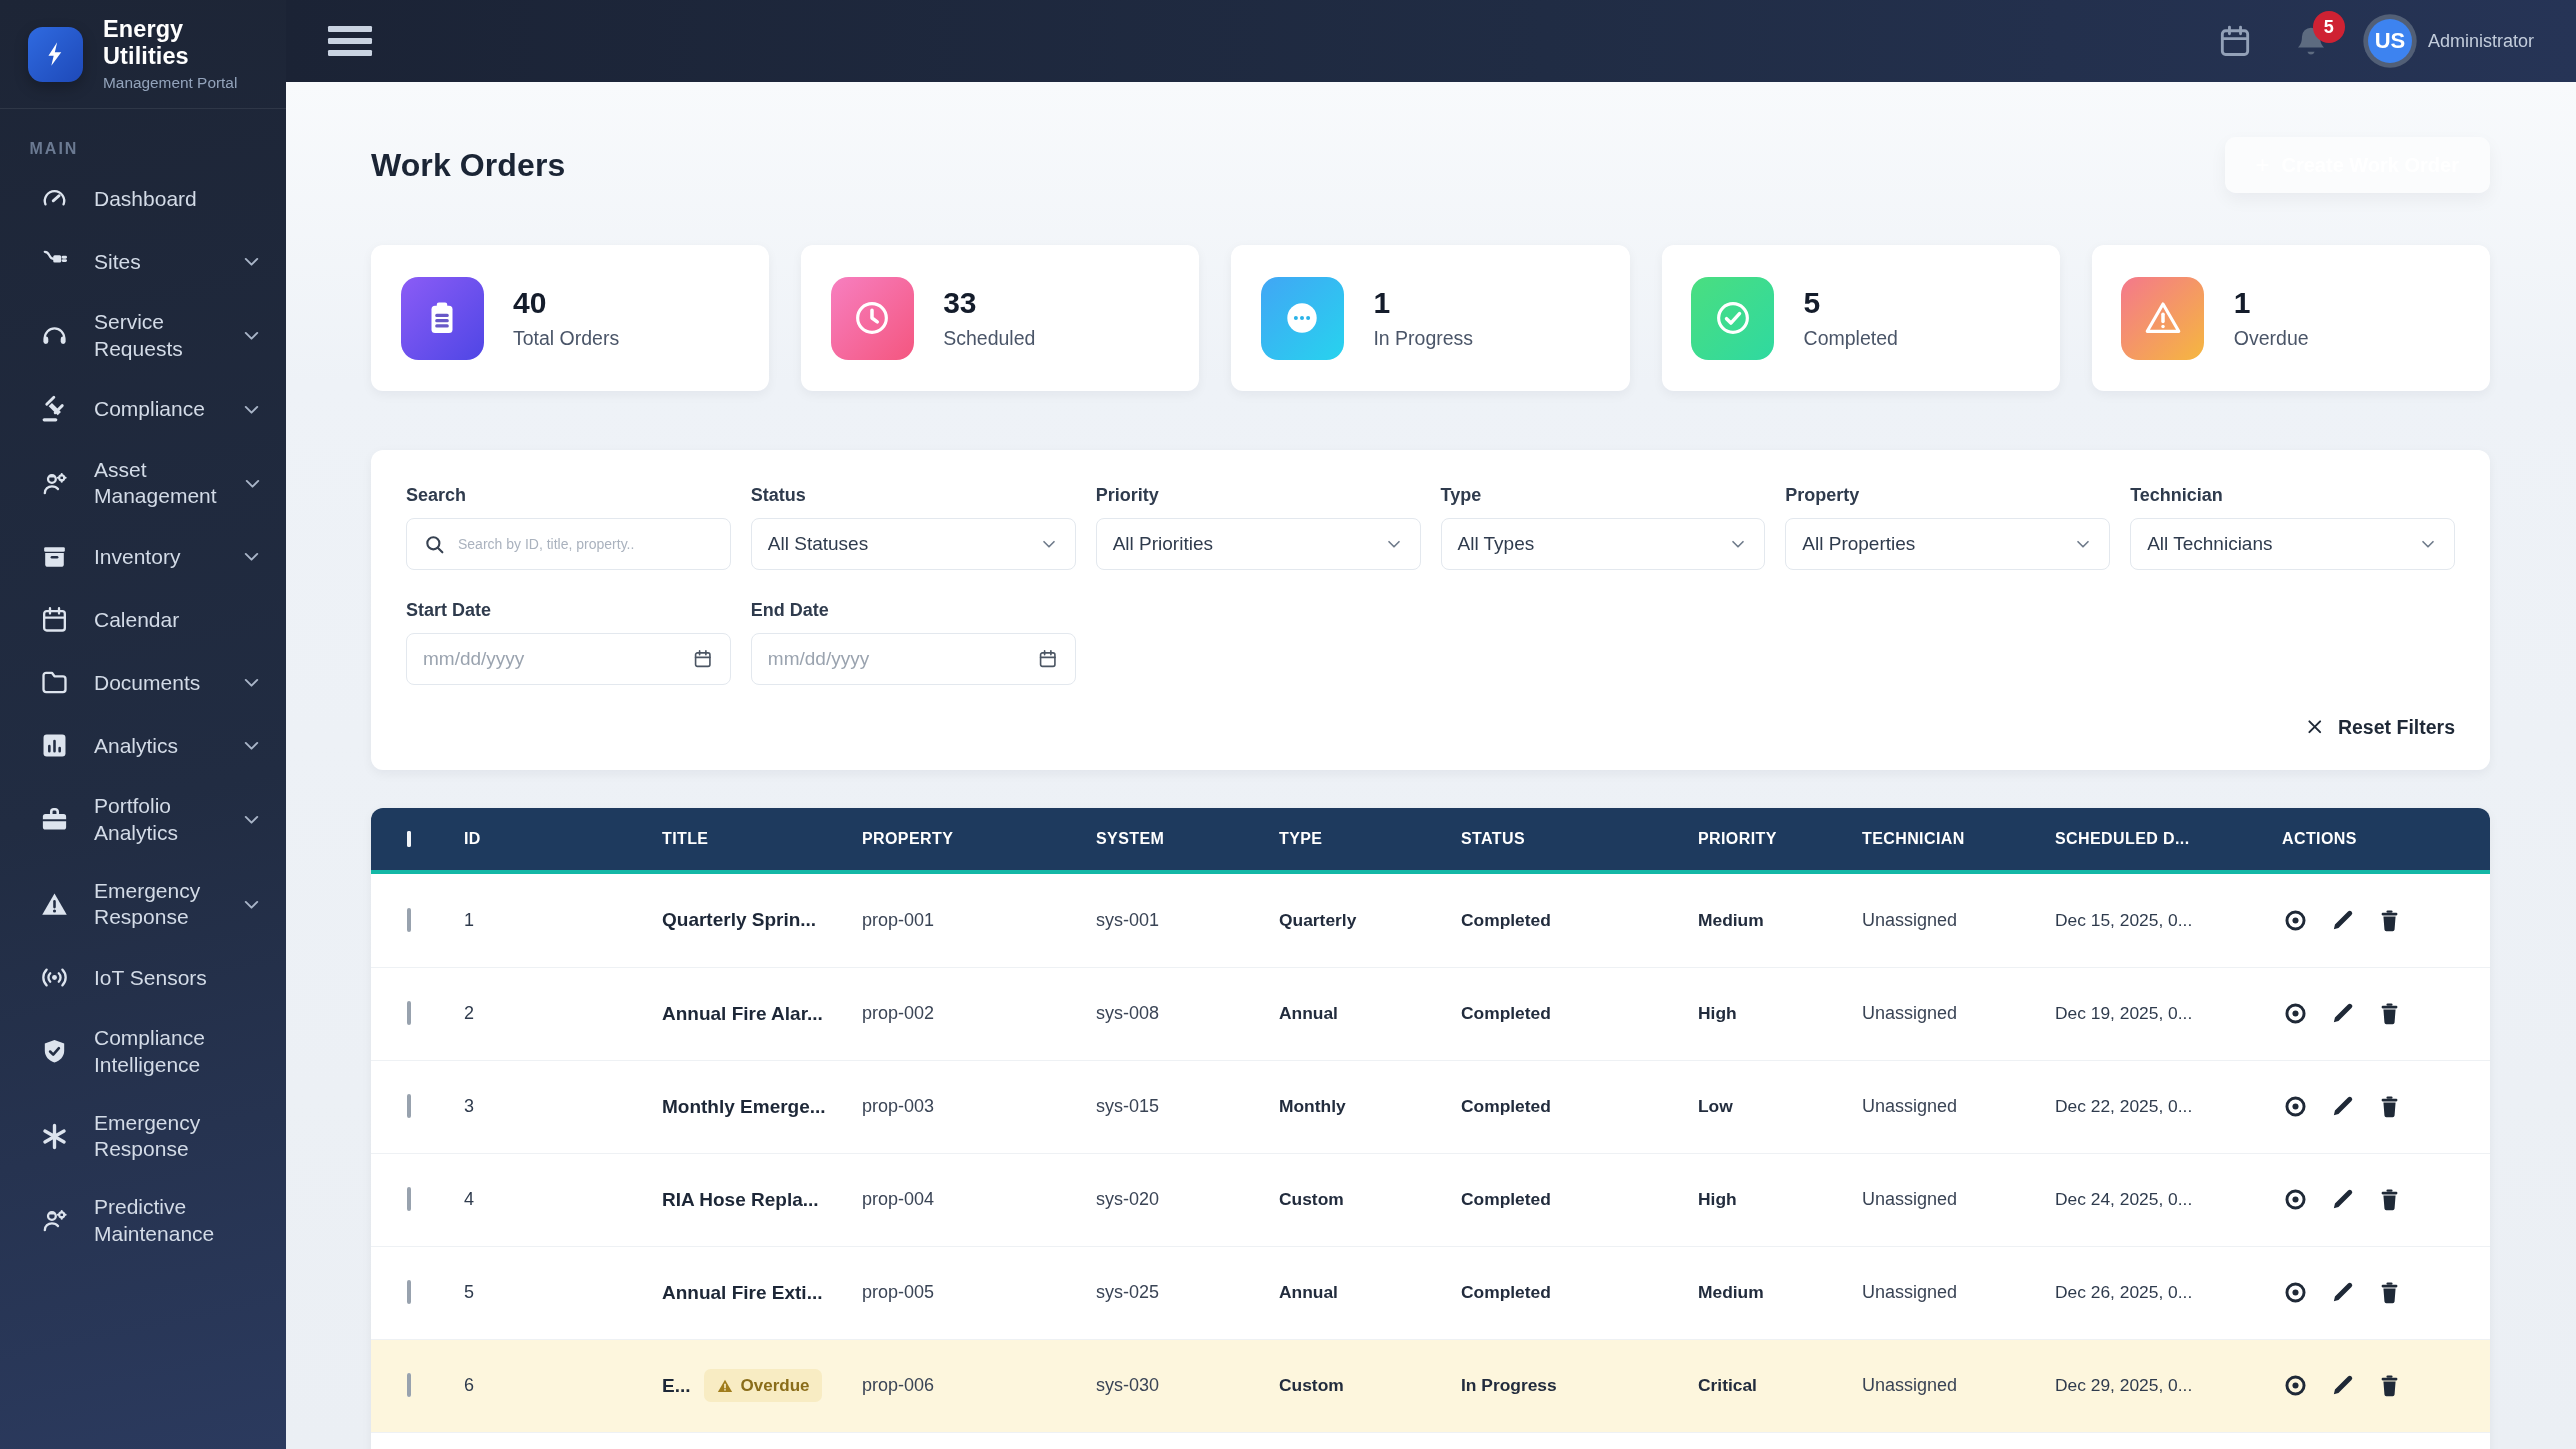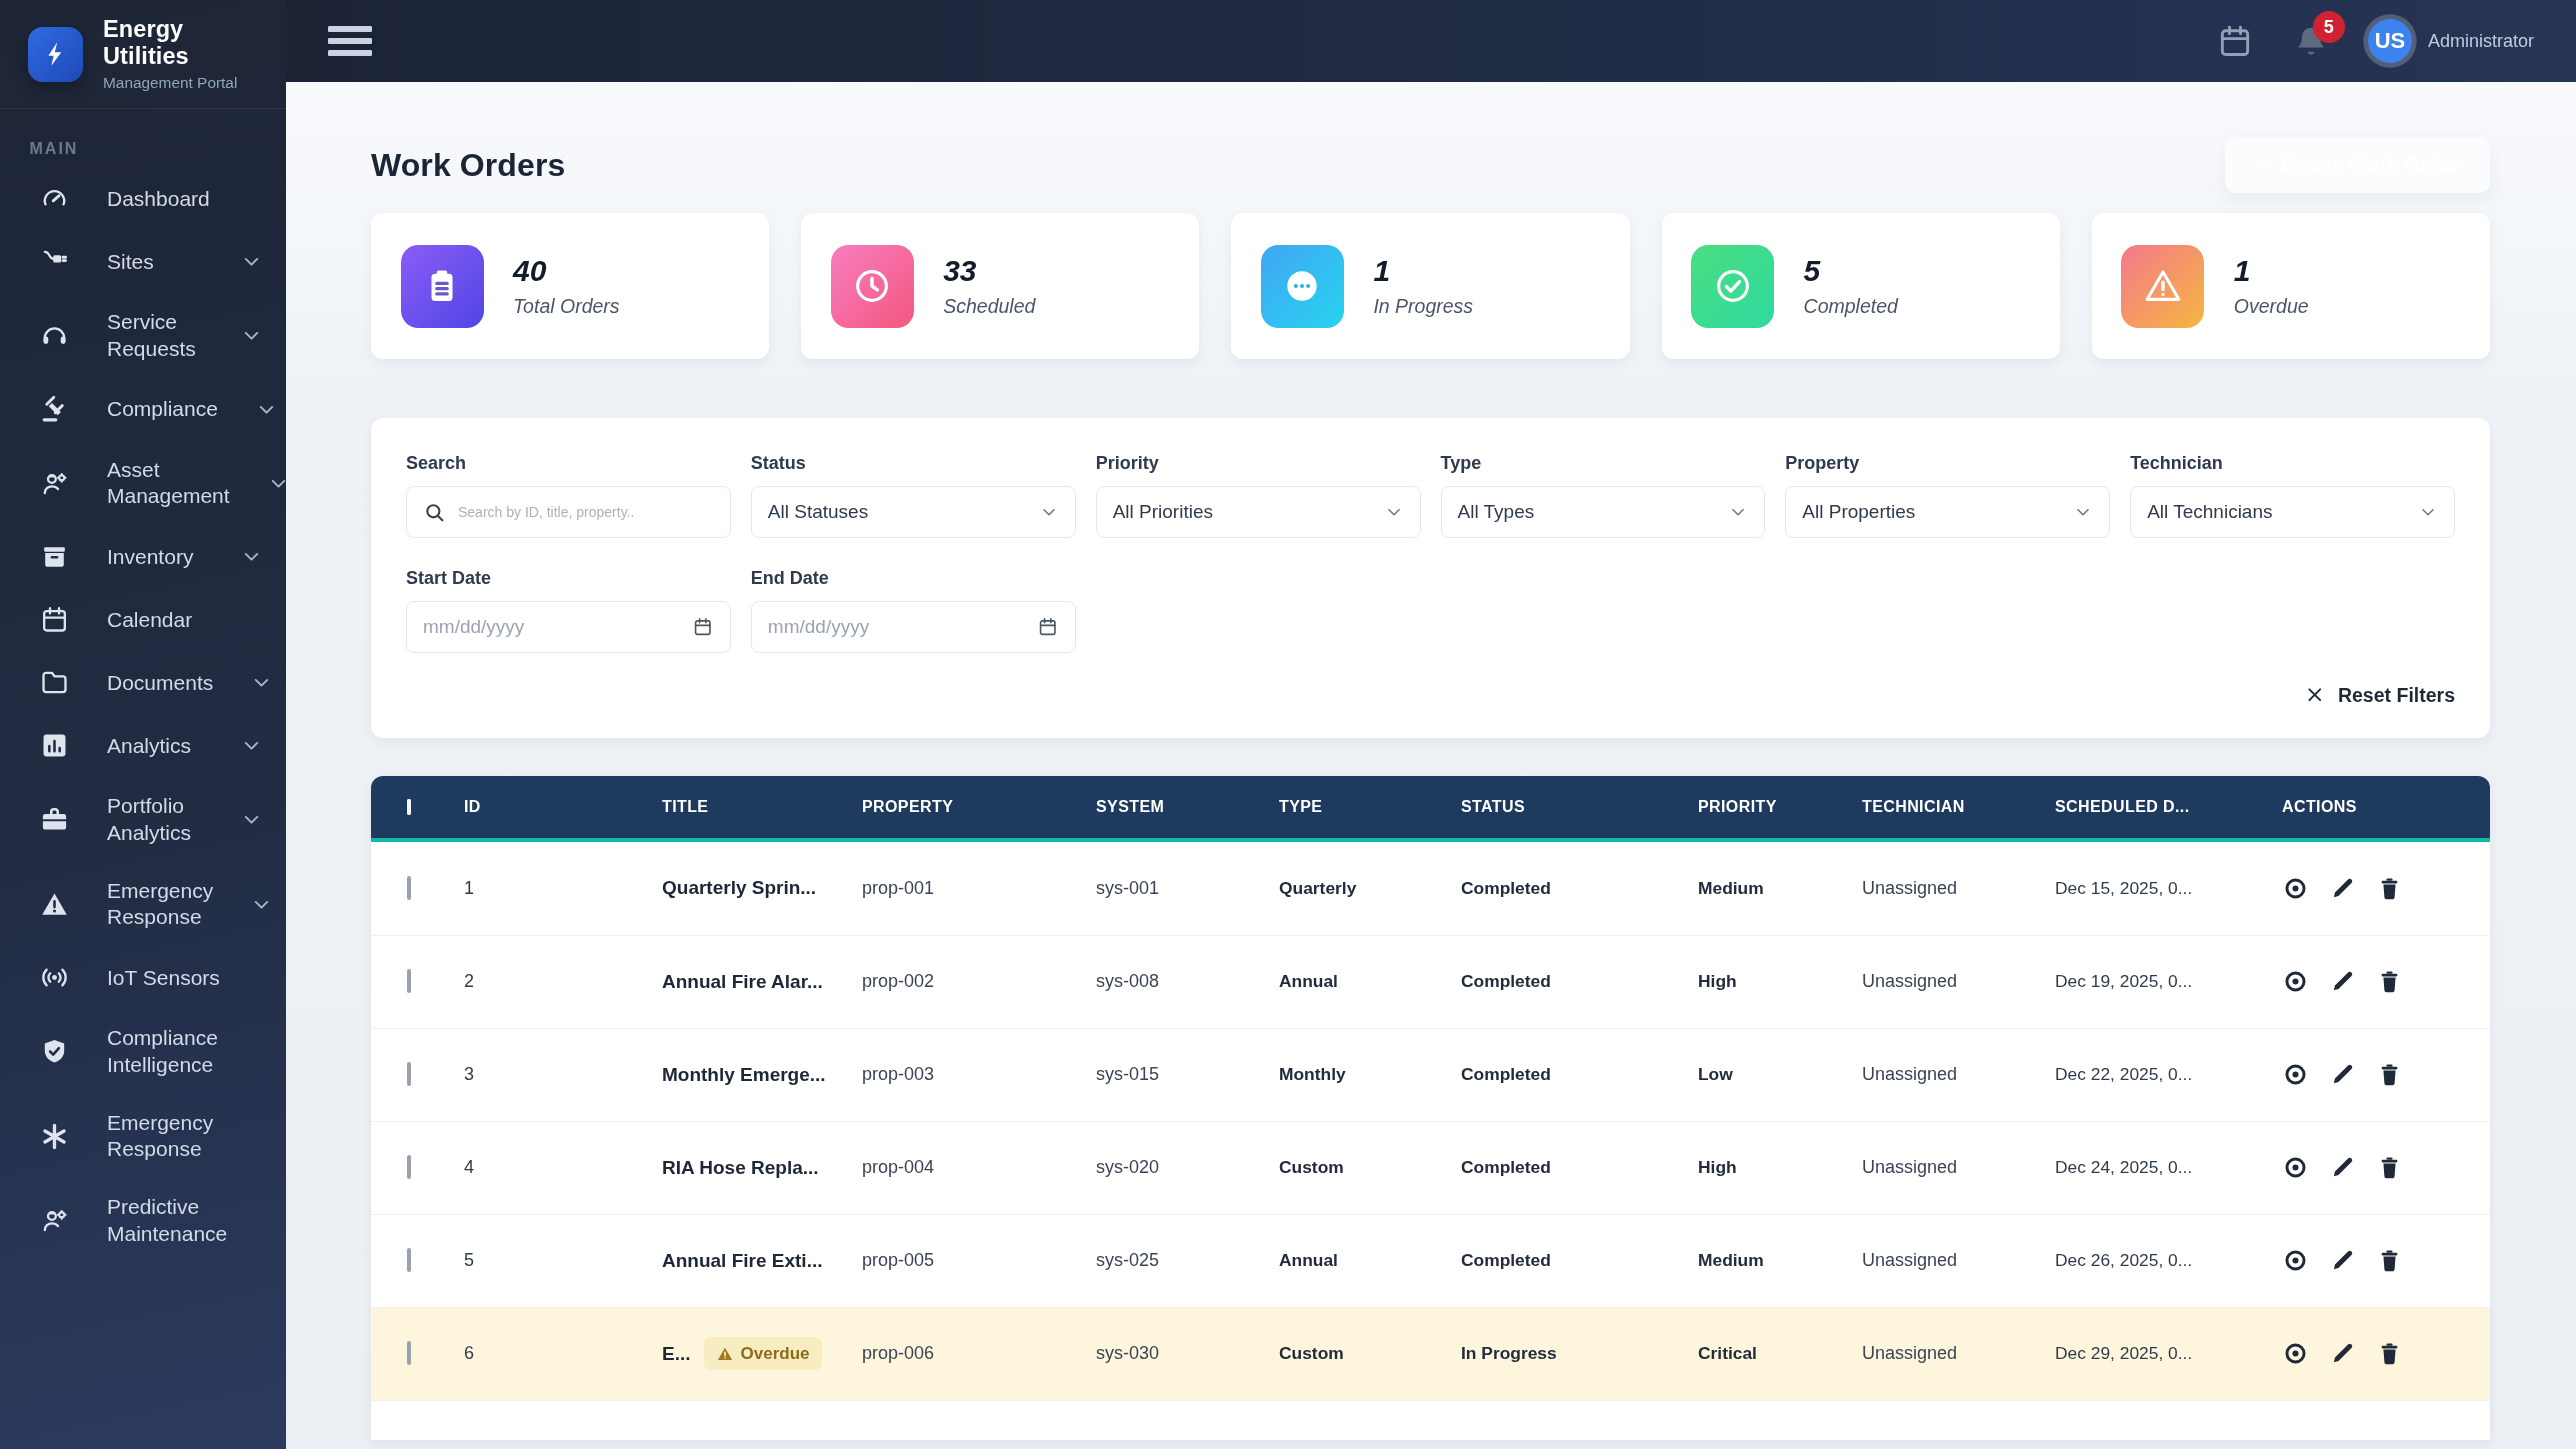--- a/index.html
+++ b/index.html
@@ -13,21 +13,21 @@
   .side-head { display:flex; align-items:center; gap:20px; padding:27px 28px; height:109px;
                border-bottom:0.7px solid rgba(255,255,255,.08); }
   .logo { width:55px; height:55px; border-radius:14.8px; flex-shrink:0;
           background:linear-gradient(135deg,#2f6ae0,#1e49b8); display:grid; place-items:center;
           box-shadow:0 5.4px 13.4px rgba(0,0,0,.25); color:#fff; }
   .logo svg { width:28px; height:28px; }
   .app-name { font-size:23.5px; font-weight:700; color:#ffffff; letter-spacing:0.1px; }
   .app-sub { font-size:15.4px; color:#93a3bb; margin-top:4.7px; }
   .side-section { padding:31px 28px 9.4px 29.5px; font-size:16px; font-weight:700; letter-spacing:2px; color:#6b7a92; }
   nav { flex:1; overflow:hidden; }
-  .side-item { display:flex; align-items:center; gap:37px; padding:16px 23px 16px 39px; min-height:60px; cursor:pointer; }
+  .side-item { display:flex; align-items:center; gap:24px; padding:16px 23px 16px 39px; min-height:60px; cursor:pointer; }
   .side-item .ic { width:31px; height:31px; flex-shrink:0; color:#dde4ee; }
   .side-item .ic svg { width:31px; height:31px; }
   .side-item .lbl { font-size:21px; color:#d3dbe7; line-height:1.25; max-width:182px; }
   .side-item .chev { margin-left:auto; width:23px; height:23px; color:#a9b5c8; flex-shrink:0; }
   .side-item .chev svg { width:23px; height:23px; }
 
   
   .right { flex:1; min-width:0; display:flex; flex-direction:column; height:100%; }
 
   header { height:82px; flex-shrink:0; display:flex; align-items:center; padding:0 42px;
@@ -51,21 +51,21 @@
          background:linear-gradient(180deg,#f8fafc 0%,#eef2f7 22%,#ebeff4 100%); }
 
   .page-head { margin-top:55px; display:flex; align-items:center; justify-content:space-between; }
   h1 { font-size:32px; font-weight:800; color:#1b2535; letter-spacing:0.1px; }
   .create-btn { display:flex; align-items:center; gap:12px; padding:16px 31px; border:none; border-radius:10.7px;
                 background:#fbfcfd; color:#ffffff; font-size:20px; font-weight:700; cursor:pointer;
                 box-shadow:0 6.7px 17.4px rgba(15,23,42,.05); font-family:inherit; }
   .create-btn .plus { font-size:24px; font-weight:400; line-height:1; }
 
   
-  .stats { margin-top:20px; display:grid; grid-template-columns:repeat(5,1fr); gap:32px;font-style:italic; }
+  .stats { margin-top:52px; display:grid; grid-template-columns:repeat(5,1fr); gap:32px; }
   .card { background:#fff; border-radius:12px; height:146px; padding:0 29.5px; display:flex; align-items:center; gap:29.5px;
           box-shadow:0 3.4px 10.7px rgba(15,23,42,.05); }
   .card-ic { width:83px; height:83px; border-radius:17.4px; display:grid; place-items:center; flex-shrink:0; }
   .card-ic svg { width:42px; height:42px; }
   .card-val { font-size:30px; font-weight:700; color:#141c2b; }
   .card-lbl { font-size:19.5px; color:#4a5568; margin-top:6.7px; }
 
   
   .filters { margin-top:59px; background:#fff; border-radius:12px; padding:35px 35px 31px;
              box-shadow:0 3.4px 10.7px rgba(15,23,42,.05); }

